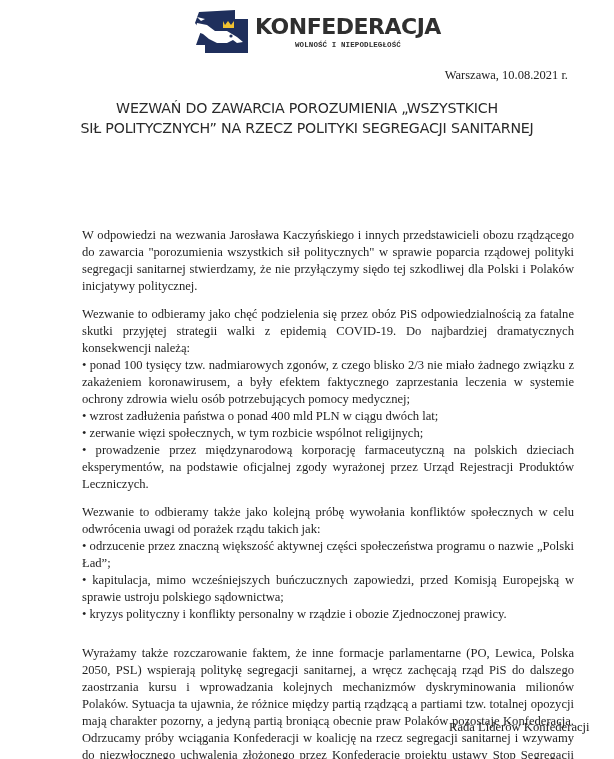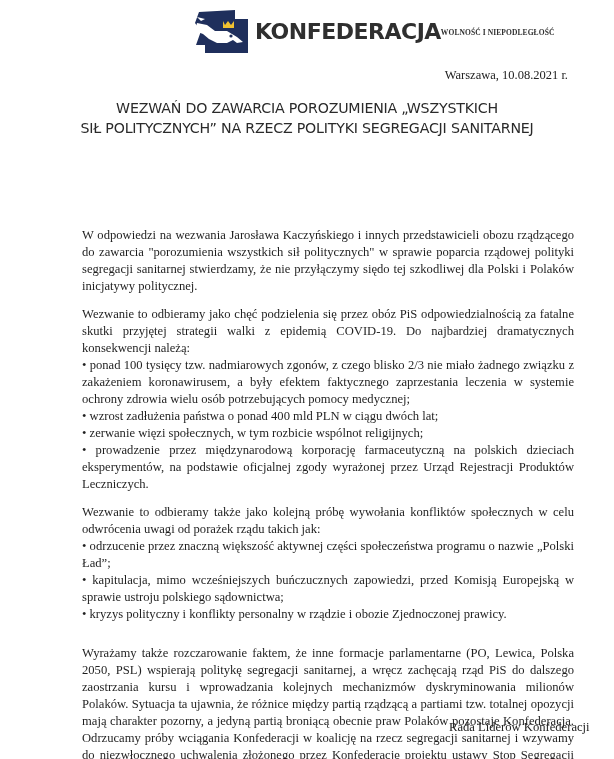--- a/index.html
+++ b/index.html
@@ -1,23 +1,23 @@
 <!DOCTYPE html>
 <html><head>
   <meta charset="utf-8">
   <style>
     html, body { margin: 0; padding: 0; background: #ffffff; }
     body { width: 614px; height: 759px; position: relative; overflow: hidden; color: #1a1a1a; }
     .page { position: absolute; left: 0; top: 0; width: 614px; height: 759px; background: #fff; }
 
     .logo { position: absolute; left: 193px; top: 8px; height: 48px; display: flex; align-items: center; }
     .logo-emblem { width: 56px; height: 46px; }
-    .logo-text { margin-left: 6px; display: flex; align-items: center; }
+    .logo-text { margin-left: 6px; display: flex; flex-direction: column; align-items: center; }
     .logo-name { font-family: "DejaVu Sans", sans-serif; font-weight: bold; font-size: 22px; letter-spacing: -0.5px; color: #2f2f2f; line-height: 24px; }
-    .logo-tagline { font-family: Liberation Serif, serif; font-weight: bold; font-size: 7.5px; color: #2f2f2f; line-height: 10px; margin-top: 1px; letter-spacing: 0.1px; }
+    .logo-tagline { font-family: Liberation Mono, monospace; font-weight: bold; font-size: 7.5px; color: #2f2f2f; line-height: 10px; margin-top: 1px; letter-spacing: 0.1px; }
 
     .date { position: absolute; right: 46px; top: 68px; font-family: "Liberation Serif", serif; font-size: 12.5px; color: #222; }
 
     .title { position: absolute; left: 0; width: 614px; top: 98px; text-align: center; font-family: "DejaVu Sans", sans-serif; font-size: 14.2px; line-height: 20px; color: #2a2a2a; letter-spacing: -0.2px; font-weight: normal; }
     .title div { white-space: nowrap; }
 
     .body { position: absolute; left: 66px; width: 492px; font-family: "Liberation Serif", serif; font-size: 12.6px; line-height: 17px; color: #1f1f1f; text-align: justify; }
     .para { margin: 16px; }
     .para p { margin: 0; text-align: justify; }
     .p1 { top: 211px; }

